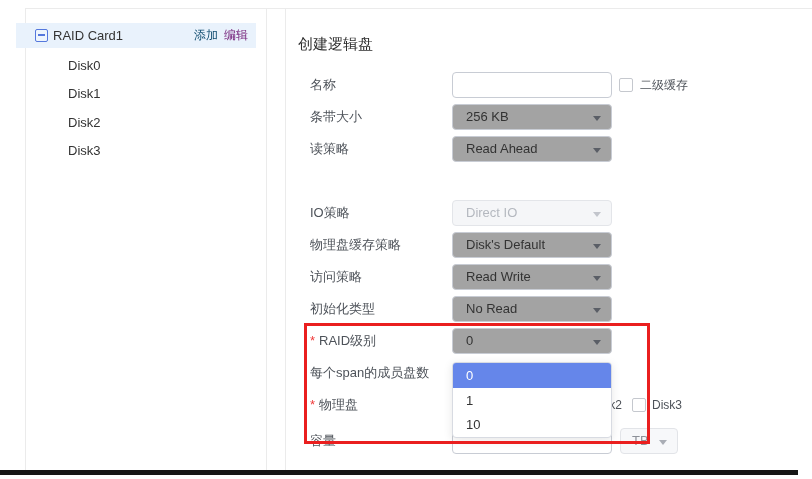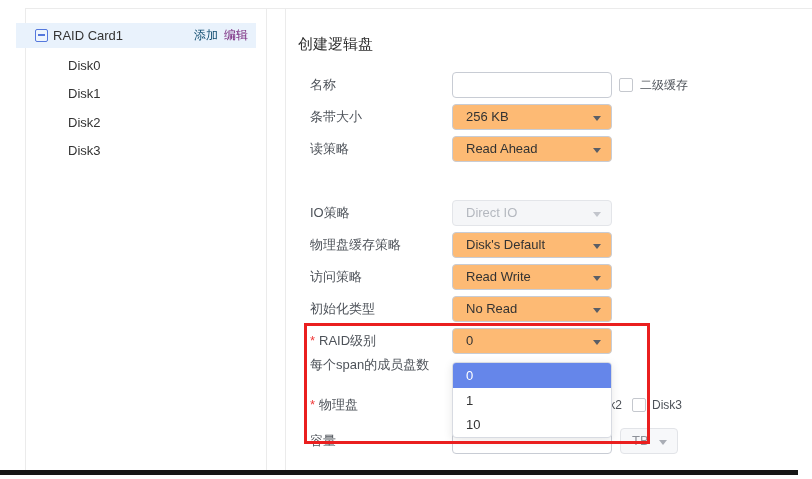--- a/index.html
+++ b/index.html
@@ -19,21 +19,21 @@
   .link-add{position:absolute;left:178px;top:0;line-height:25px;font-size:12px;color:#0c4a6e;cursor:pointer;}
   .link-edit{position:absolute;left:208px;top:0;line-height:25px;font-size:12px;color:#701a75;cursor:pointer;}
   .disk-item{position:absolute;left:53px;height:18px;line-height:18px;font-size:13px;color:#333;cursor:pointer;}
 
   
   .form-title{position:absolute;left:298px;top:35px;font-size:15px;color:#2e2e2e;text-align:right;}
   .row{position:absolute;left:298px;width:514px;height:26px;}
   .f-label{position:absolute;left:12px;top:0;line-height:26px;font-size:13px;color:#4d5259;white-space:nowrap;}
   .req{color:#f03a3a;margin-right:4px;}
   .ctl,.sel,.inp{position:absolute;left:154px;width:160px;height:26px;box-sizing:border-box;}
-  .sel{border:1px solid #c8ccd4;border-radius:4px;background:#fdba74;font-size:13px;color:#333;
+  .sel{border:1px solid #c8ccd4;border-radius:4px;background:#a3a3a3;font-size:13px;color:#333;
        line-height:24px;padding:0 26px 0 13px;cursor:pointer;white-space:nowrap;overflow:hidden;}
   .sel.disabled{background:#f5f6f8;color:#b4b8bf;border-color:#e3e5e9;cursor:not-allowed;}
   .arrow{position:absolute;right:10px;top:11px;width:0;height:0;border-left:4px solid transparent;
          border-right:4px solid transparent;border-top:5px solid #5a5e66;}
   .sel.disabled .arrow{border-top-color:#c2c5cc;}
   .inp{border:1px solid #c8ccd4;border-radius:4px;background:#fff;font-size:13px;color:#333;
        padding:0 8px;outline:none;font-family:"Liberation Sans",sans-serif;}
   .cb{position:absolute;width:14px;height:14px;top:6px;border:1px solid #c5c8ce;border-radius:2px;
       background:#fff;box-sizing:border-box;cursor:pointer;}
   .cb-label{position:absolute;top:0;line-height:26px;font-size:12px;color:#4d5259;}
@@ -136,21 +136,21 @@
   </div>
 
   <div class="row" style="top:328px">
     <span class="f-label"><span class="req">*</span><span>RAID级别</span></span>
     <div class="sel">
       <span>0</span>
       <span class="arrow"></span>
     </div>
   </div>
 
-  <div class="row" style="top:352px">
+  <div class="row" style="top:360px">
     <span class="f-label">每个span的成员盘数</span>
   </div>
 
   <div class="row" style="top:392px">
     <span class="f-label"><span class="req">*</span><span>物理盘</span></span>
     <span class="cb" style="left:154px"></span>
     <span class="cb-label" style="left:174px">Disk0</span>
     <span class="cb" style="left:214px"></span>
     <span class="cb-label" style="left:234px">Disk1</span>
     <span class="cb" style="left:274px"></span>

